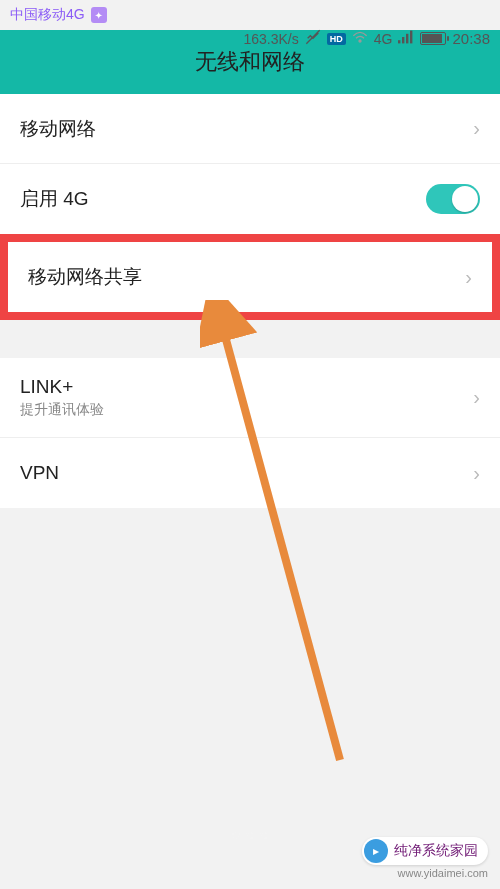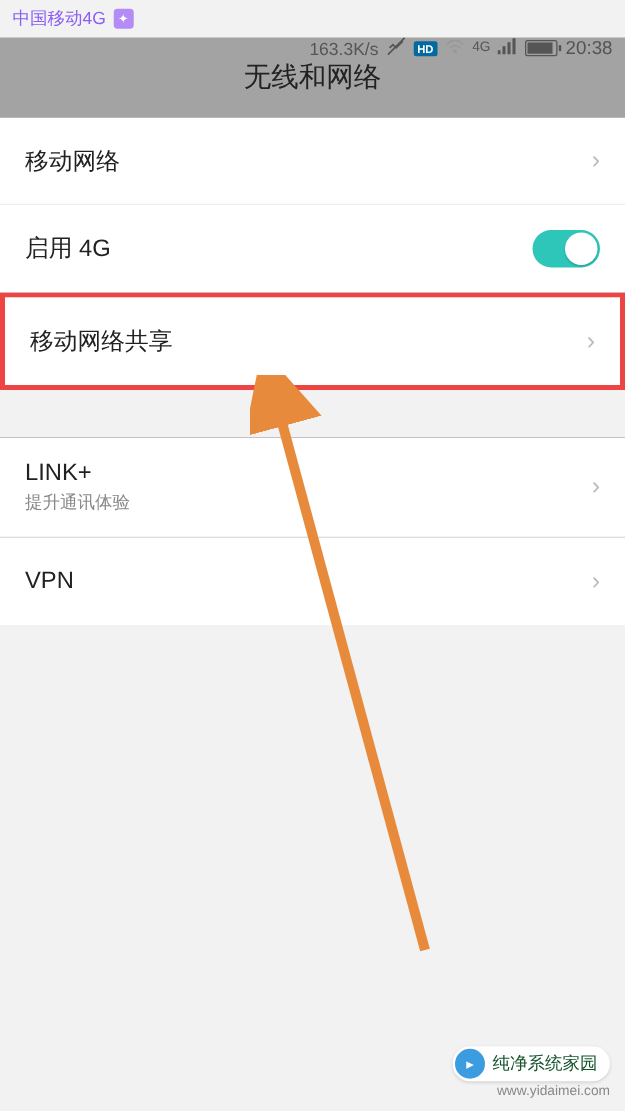--- a/index.html
+++ b/index.html
@@ -10,42 +10,42 @@
   .carrier { font-size: 14px; color: #8b5cf6; }
   .purple-icon { width: 16px; height: 16px; background: #b48cf5; border-radius: 3px; display: inline-flex; align-items: center; justify-content: center; color: #fff; font-size: 10px; }
   .speed { font-size: 14px; color: #555; }
   .mute-icon { font-size: 14px; color: #555; }
   .hd-badge { background: #0369a1; color: #fff; font-size: 9px; padding: 1px 3px; border-radius: 2px; font-weight: bold; }
   .wifi-icon, .signal-icon { color: #555; }
   .battery { width: 26px; height: 13px; border: 1.5px solid #555; border-radius: 2px; position: relative; display: inline-block; }
   .battery::after { content: ""; position: absolute; right: -4px; top: 3px; width: 2px; height: 5px; background: #555; border-radius: 1px; }
   .battery-fill { position: absolute; left: 1px; top: 1px; bottom: 1px; width: 80%; background: #555; }
   .time { font-size: 15px; color: #555; }
-  .sig4g { font-size: 11px; color: #555; line-height: 1; }
-  .header { height: 64px; display: flex; align-items: center; justify-content: center; background: #a3a3a3; }
+  .sig4g { font-size: 14px; color: #555; line-height: 1; }
+  .header { height: 64px; display: flex; align-items: center; justify-content: center; background: #14b8a6; }
   .header-title { font-size: 22px; color: #222; }
-  .list { background: #0f172a; }
+  .list { background: #8b5cf6; }
   .row { min-height: 70px; padding: 0 20px; display: flex; align-items: center; justify-content: space-between; border-bottom: 1px solid #eee; background: #fff; position: relative; }
   .row:last-child { border-bottom: none; }
   .row-label { font-size: 19px; color: #222; }
   .row-sub { font-size: 14px; color: #888; margin-top: 3px; }
   .row-text { display: flex; flex-direction: column; }
   .chevron { color: #bbb; font-size: 20px; }
   .toggle { width: 54px; height: 30px; border-radius: 15px; position: relative; cursor: pointer; }
   .toggle.on { background: #2fc6ba; }
   .toggle-knob { width: 26px; height: 26px; background: #fff; border-radius: 50%; position: absolute; top: 2px; box-shadow: 0 1px 2px rgba(0,0,0,0.2); }
   .toggle.on .toggle-knob { right: 2px; }
   .section-gap { height: 38px; background: #f2f2f2; }
-  .highlight-box { border: 4px solid #ef4444; margin: 0; }
+  .highlight-box { border: 8px solid #ef4444; margin: 0; }
   .highlight-box .row { border-bottom: none; }
   .arrow-svg { position: absolute; pointer-events: none; }
   .watermark { position: absolute; bottom: 10px; right: 12px; text-align: right; }
   .watermark-badge { display: inline-flex; align-items: center; background: #fff; border-radius: 14px; padding: 2px 10px 2px 2px; box-shadow: 0 1px 3px rgba(0,0,0,0.15); }
   .watermark-circle { width: 24px; height: 24px; background: #3b9de0; border-radius: 50%; margin-right: 6px; display: flex; align-items: center; justify-content: center; color: #fff; font-size: 12px; }
-  .watermark-text { font-size: 14px; color: #14532d; }
+  .watermark-text { font-size: 14px; color: #701a75; }
   .watermark-url { font-size: 11px; color: #888; margin-top: 2px; }
   .ghost-icons { position: absolute; bottom: 45px; left: 50%; transform: translateX(-50%); color: #f4f4f4; font-size: 16px; opacity: 0.5; }
 </style>
 </head>
 <body>
 
 <div class="status-bar">
   <div class="status-left">
     <span class="carrier">中国移动4G</span>
     <span class="purple-icon">✦</span>

